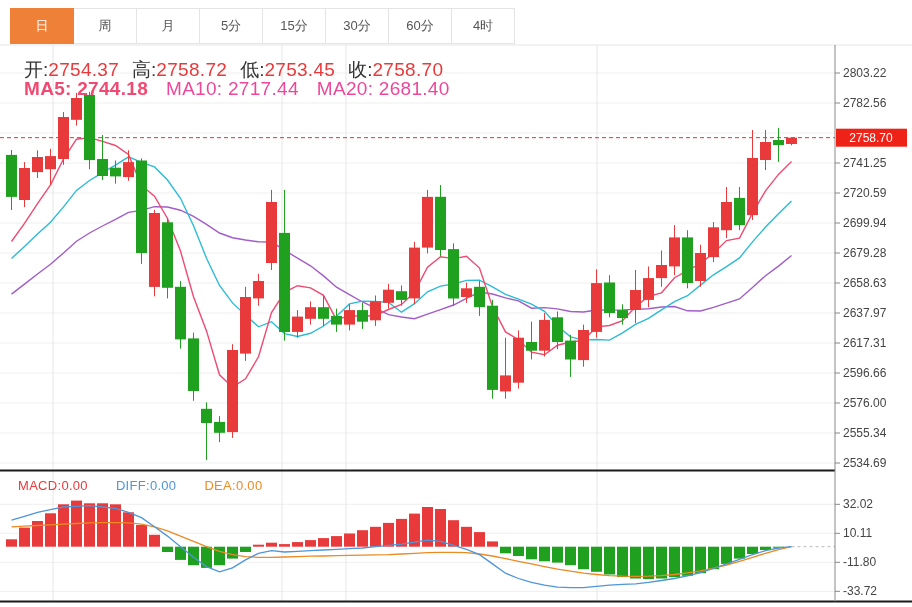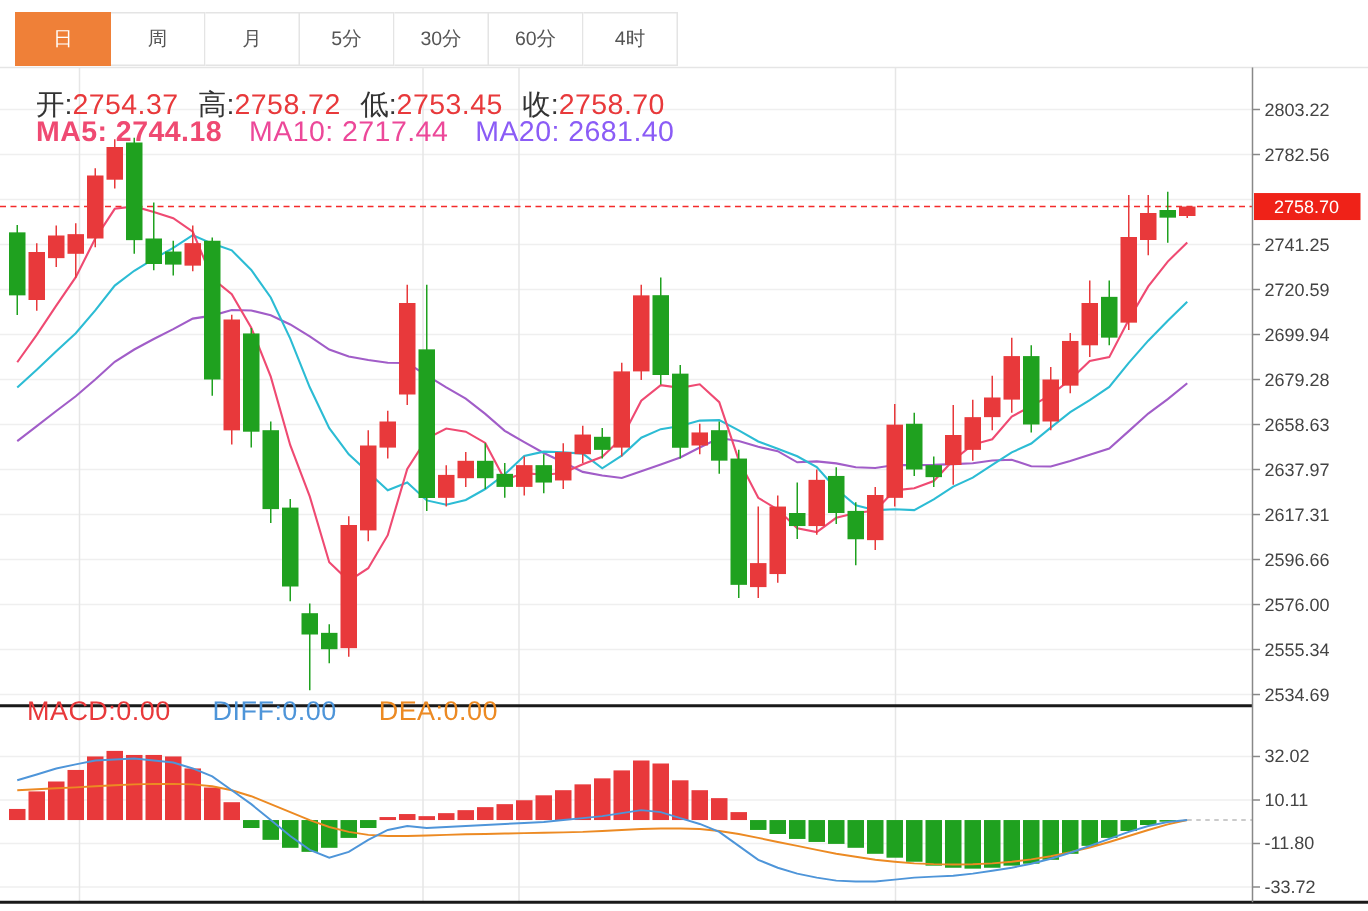--- a/index.html
+++ b/index.html
@@ -9,39 +9,40 @@
   .tab{width:62px;height:34px;line-height:34px;text-align:center;font-size:13px;
        color:#555;background:#fff;border:1px solid #e4e4e4;border-left:none;cursor:pointer;box-sizing:content-box}
   .tab:first-child{border-left:1px solid #e4e4e4}
   .tab.active{background:#ef8038;border-color:#ef8038;color:#fff}
   .inforow{position:absolute;left:24px;font-size:19px;z-index:5;white-space:nowrap}
   #info-ohlc{top:57px}
   #info-ma{top:78px}
   #info-ohlc .lbl{color:#333}
   #info-ohlc .val{margin-right:13px;letter-spacing:.3px}
   #info-ma span{margin-right:18px;letter-spacing:.3px}
-  #macd-legend{position:absolute;top:464px;left:18px;font-size:18px;z-index:5;white-space:nowrap}
+  #macd-legend{position:absolute;top:478px;left:18px;font-size:13px;z-index:5;white-space:nowrap}
   #macd-legend span{margin-right:28px;letter-spacing:.3px}
   svg#chart{position:absolute;top:0;left:0;z-index:1}
   svg text{font-family:"Liberation Sans","DejaVu Sans",sans-serif}
 </style>
 </head>
 <body>
 
 <div class="toolbar" id="toolbar">
     <div class="tab active">日</div>
     <div class="tab">周</div>
     <div class="tab">月</div>
     <div class="tab">5分</div>
+    <div class="tab">15分</div>
     <div class="tab">30分</div>
     <div class="tab">60分</div>
     <div class="tab">4时</div>
   </div>
 <div class="inforow" id="info-ohlc"><span class="lbl">开:</span><span class="val" style="color: rgb(232, 57, 59);">2754.37</span><span class="lbl">高:</span><span class="val" style="color: rgb(232, 57, 59);">2758.72</span><span class="lbl">低:</span><span class="val" style="color: rgb(232, 57, 59);">2753.45</span><span class="lbl">收:</span><span class="val" style="color: rgb(232, 57, 59);">2758.70</span></div>
-<div class="inforow" id="info-ma"><span style="color: rgb(239, 74, 114); font-weight: bold;">MA5: 2744.18</span><span style="color: #ec4899;">MA10: 2717.44</span><span style="color: #8b5cf6;">MA20: 2681.40</span></div>
+<div class="inforow" id="info-ma"><span style="color: rgb(239, 74, 114); font-weight: bold;">MA5: 2744.18</span><span style="color: #ec4899;">MA10: 2717.44</span><span style="color: #ec4899;">MA20: 2681.40</span></div>
 <div id="macd-legend"><span style="color: rgb(232, 57, 59);">MACD:0.00</span><span style="color: rgb(78, 149, 217);">DIFF:0.00</span><span style="color: rgb(236, 138, 35);">DEA:0.00</span></div>
 <svg id="chart" width="912" height="607">
     <line x1="0" y1="73" x2="835" y2="73" stroke="#efefef" stroke-width="1"></line>
     <line x1="0" y1="103" x2="835" y2="103" stroke="#efefef" stroke-width="1"></line>
     <line x1="0" y1="133" x2="835" y2="133" stroke="#efefef" stroke-width="1"></line>
     <line x1="0" y1="163" x2="835" y2="163" stroke="#efefef" stroke-width="1"></line>
     <line x1="0" y1="193" x2="835" y2="193" stroke="#efefef" stroke-width="1"></line>
     <line x1="0" y1="223" x2="835" y2="223" stroke="#efefef" stroke-width="1"></line>
     <line x1="0" y1="253" x2="835" y2="253" stroke="#efefef" stroke-width="1"></line>
     <line x1="0" y1="283" x2="835" y2="283" stroke="#efefef" stroke-width="1"></line>

